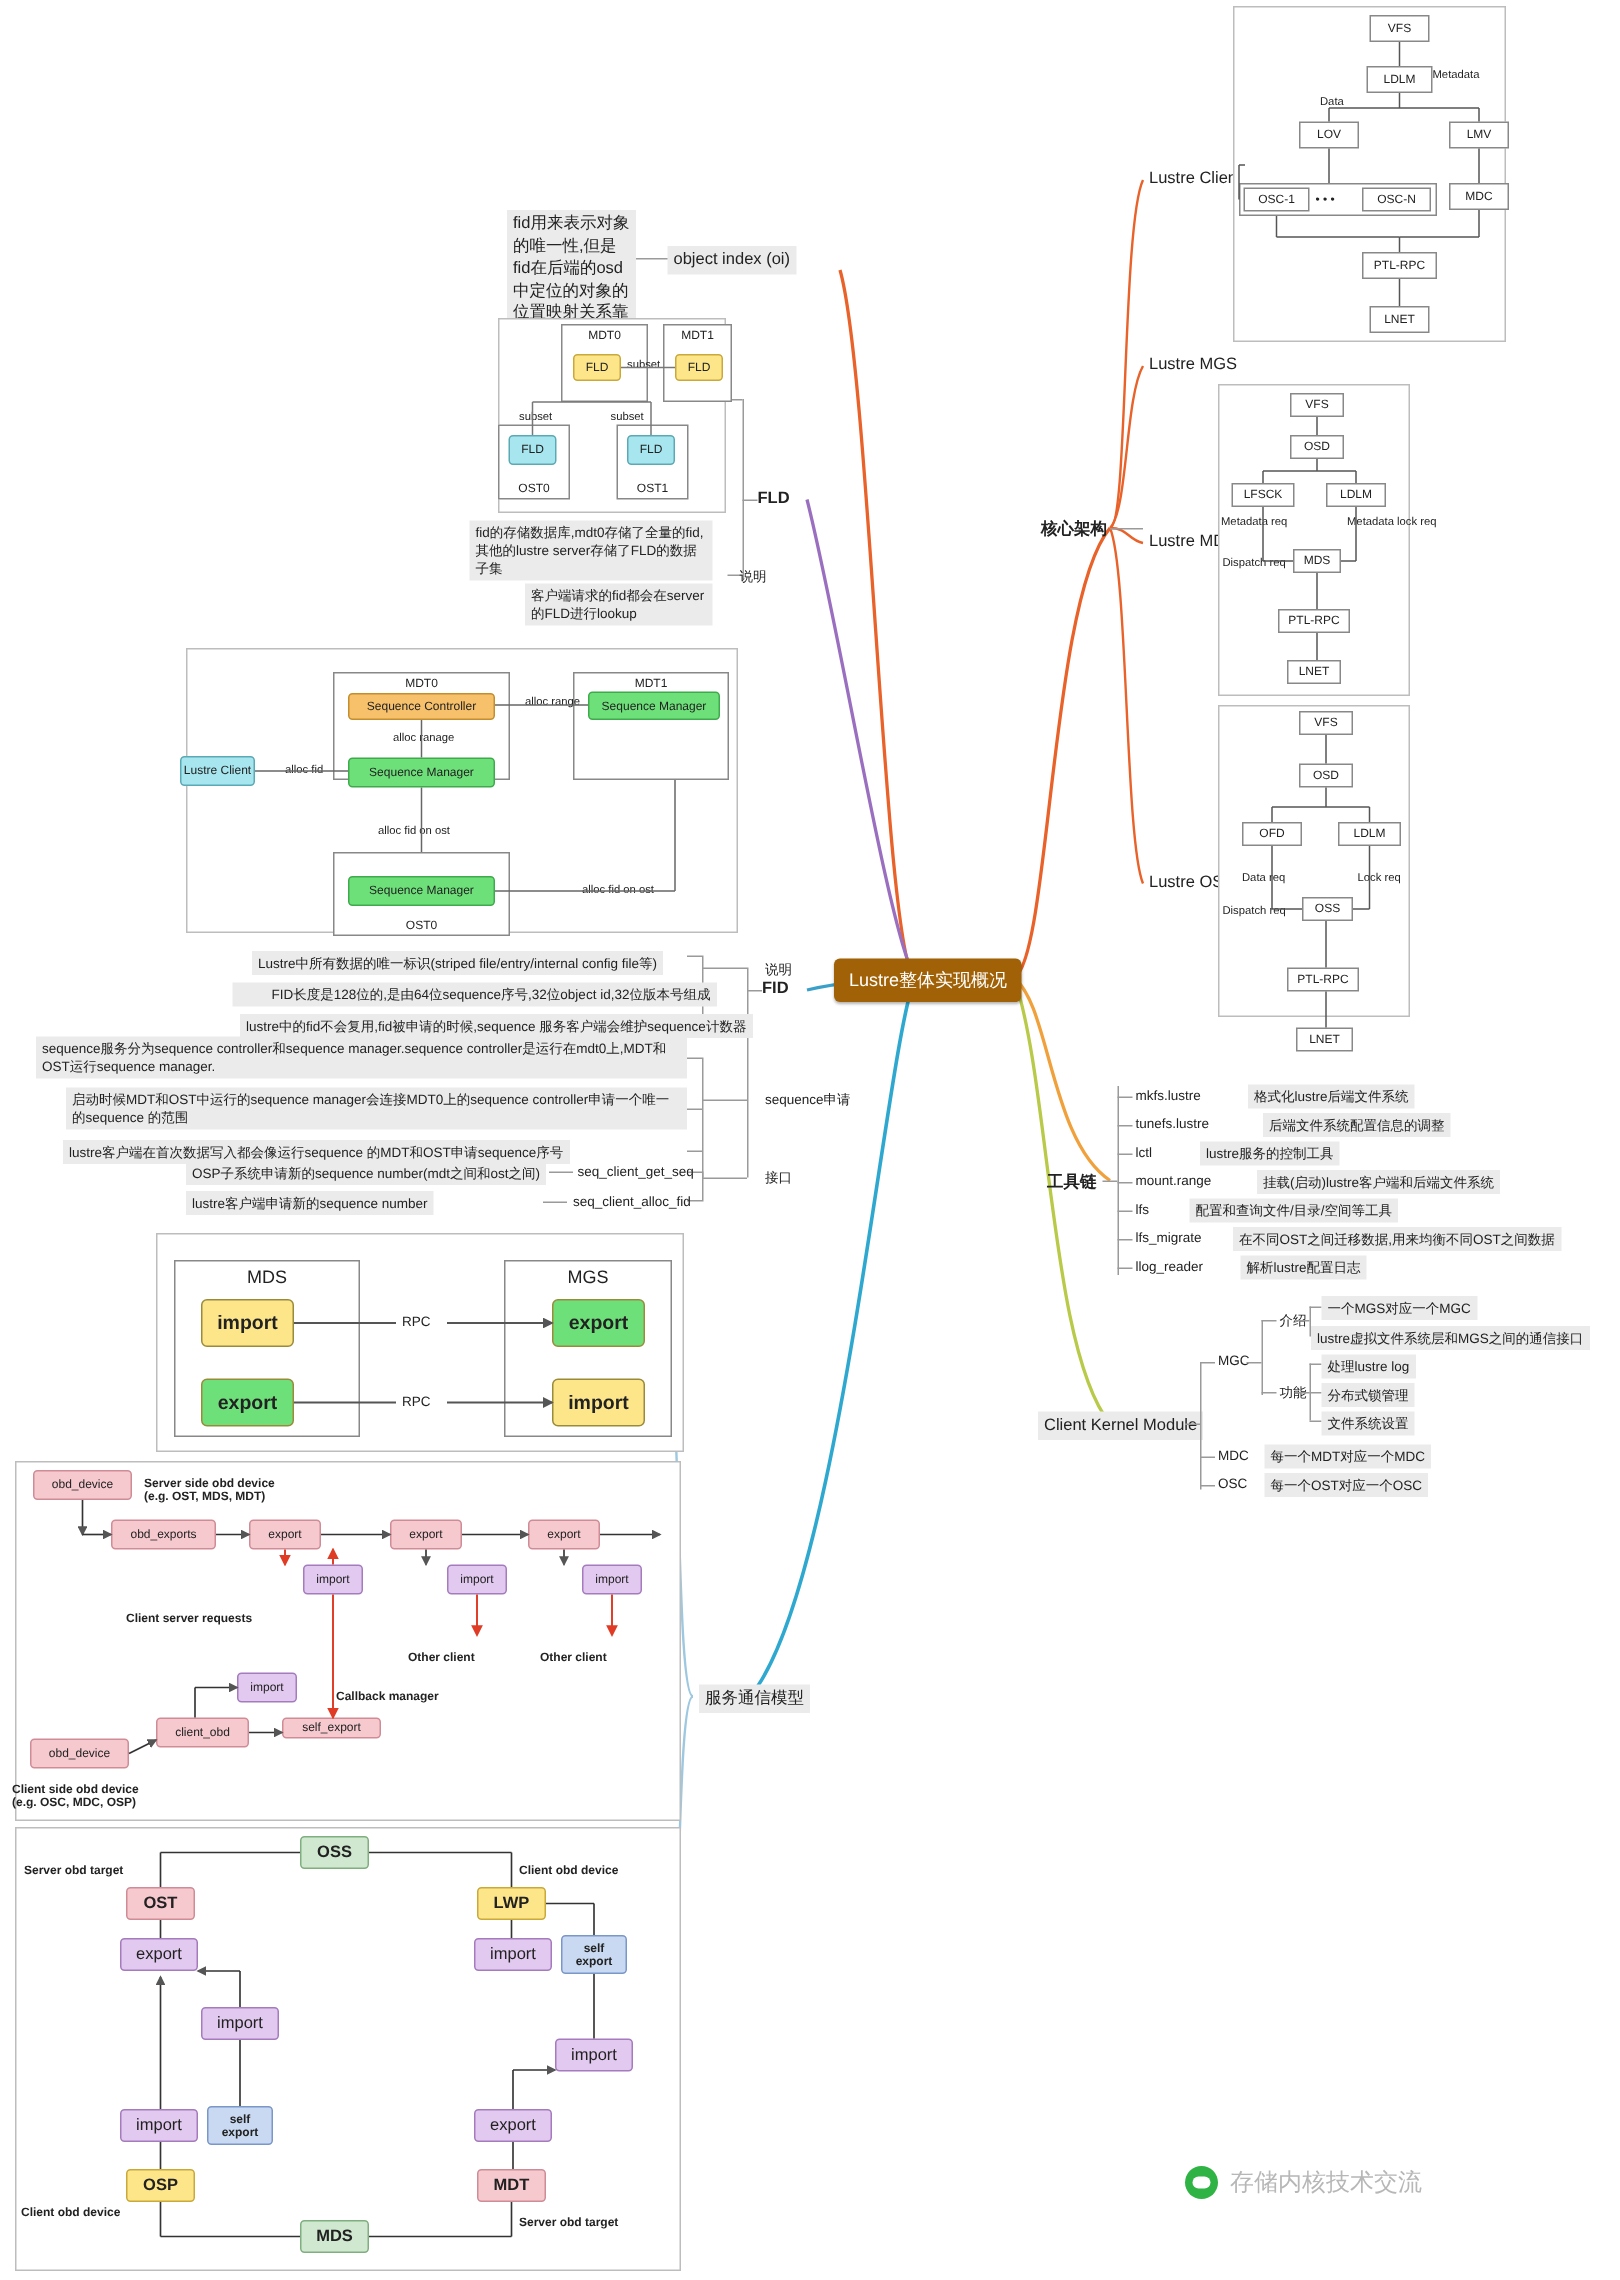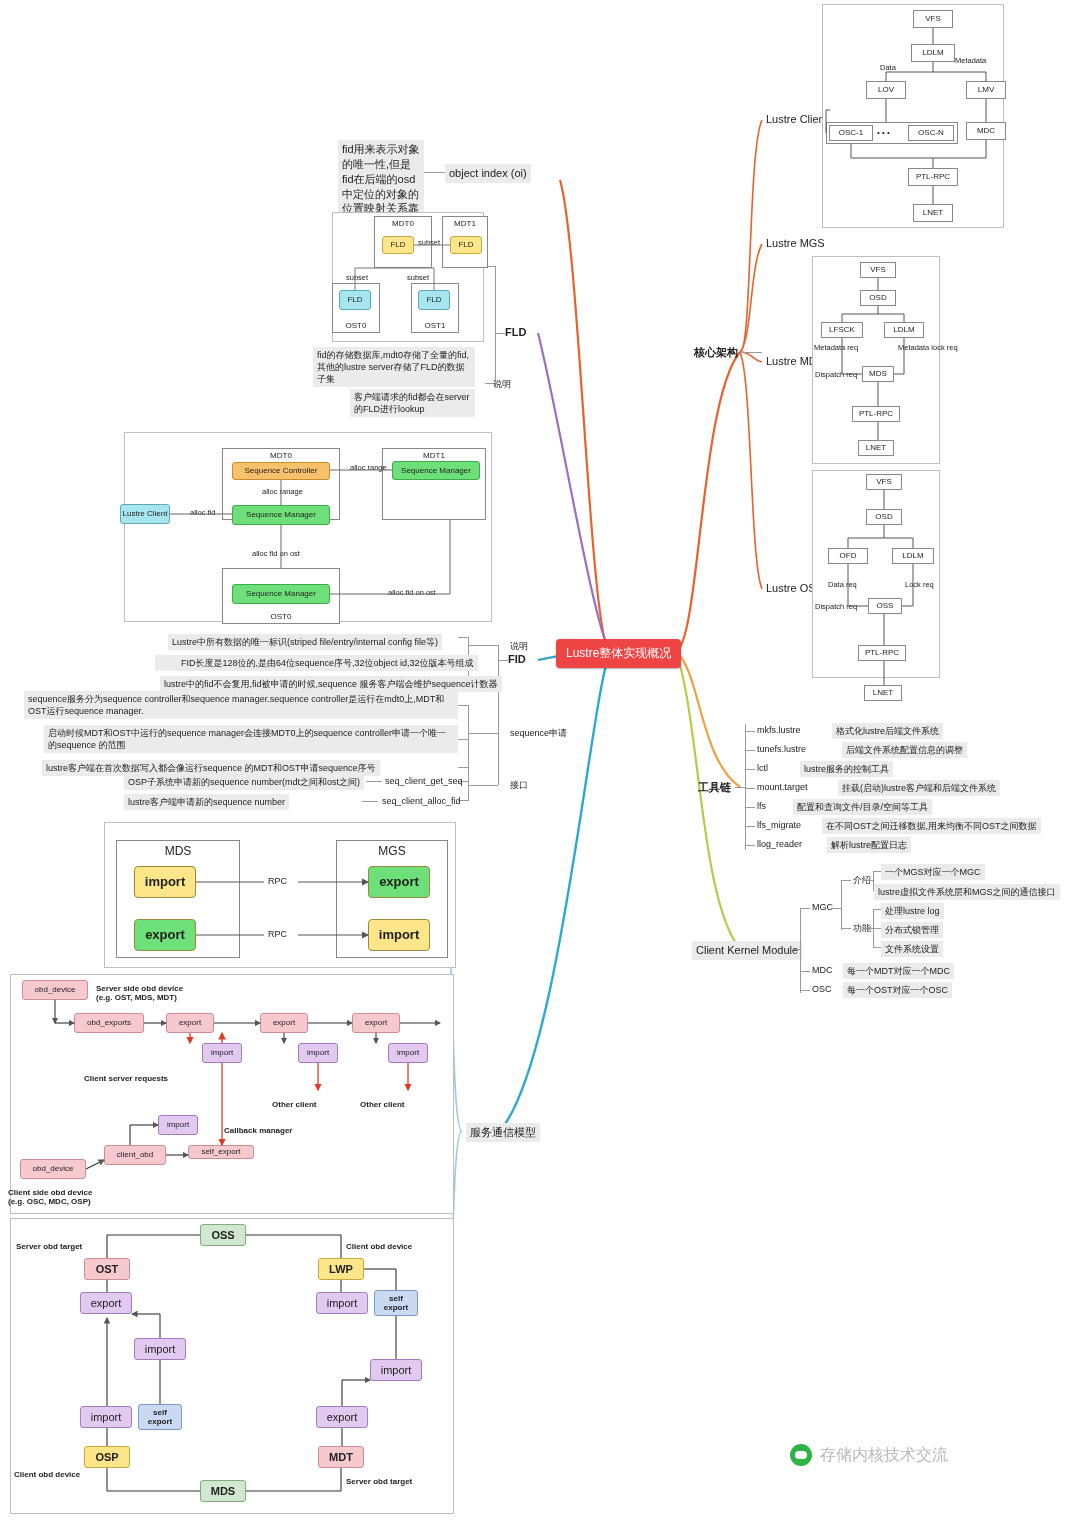--- a/index.html
+++ b/index.html
@@ -1,21 +1,21 @@
 <!DOCTYPE html>
 <html><head>
 <meta charset="utf-8">
 <style>
   html,body{margin:0;padding:0;background:#ffffff;}
   body{width:1080px;height:1520px;position:relative;font-family:"Liberation Sans",sans-serif;font-size:11px;color:#222;overflow:hidden;}
   .box{position:absolute;box-sizing:border-box;border:1px solid #888;background:#fff;display:flex;align-items:center;justify-content:center;text-align:center;line-height:1.15;}
   .panel{position:absolute;box-sizing:border-box;border:1px solid #bdbdbd;background:#fff;}
   .lbl{position:absolute;white-space:nowrap;}
   .note{position:absolute;box-sizing:border-box;background:#ebebeb;color:#222;padding:2px 4px;line-height:1.35;}
-  .ctr{position:absolute;background:#ef4444;color:#fff;border-radius:4px;padding:6px 10px;font-size:12px;white-space:nowrap;box-shadow:0 1px 2px rgba(0,0,0,.3);}
+  .ctr{position:absolute;background:#a16207;color:#fff;border-radius:4px;padding:6px 10px;font-size:12px;white-space:nowrap;box-shadow:0 1px 2px rgba(0,0,0,.3);}
   svg{position:absolute;left:0;top:0;overflow:visible;}
   .vline{position:absolute;background:#9a9a9a;width:1px;}
   .hline{position:absolute;background:#9a9a9a;height:1px;}
   .yellow{background:#fde68a;border:1px solid #caa93a;}
   .cyan{background:#a7e6ef;border:1px solid #5aa9b5;}
   .green{background:#6ee07a;border:1px solid #3faa4c;}
   .green2{background:#cfe8cf;border:1px solid #7fae7f;}
   .orange{background:#f7c16b;border:1px solid #c58e2c;}
   .pink{background:#f6c9cf;border:1px solid #cf8c96;}
   .purple{background:#e2c9ef;border:1px solid #a57bbd;}
@@ -64,21 +64,21 @@
 <div class="box xs" style="left:866px;top:81px;width:40px;height:18px;">LOV</div>
 <div class="box xs" style="left:966px;top:81px;width:40px;height:18px;">LMV</div>
 <div class="box xs" style="left:826px;top:122px;width:132px;height:22px;"></div>
 <div class="box xs" style="left:829px;top:125px;width:44px;height:16px;">OSC-1</div>
 <div class="box xs" style="left:908px;top:125px;width:46px;height:16px;">OSC-N</div>
 <div class="lbl xs" style="left:877px;top:128px;">• • •</div>
 <div class="box xs" style="left:966px;top:122px;width:40px;height:18px;">MDC</div>
 <div class="box xs" style="left:908px;top:168px;width:50px;height:18px;">PTL-RPC</div>
 <div class="box xs" style="left:913px;top:204px;width:40px;height:18px;">LNET</div>
 <div class="lbl tiny" style="left:880px;top:63px;">Data</div>
-<div class="lbl tiny" style="left:955px;top:56px;">Metadata</div>
+<div class="lbl tiny" style="left:955px;top:45px;">Metadata</div>
 <svg width="1080" height="1520">
   <g stroke="#555" fill="none" stroke-width="1">
     <line x1="933" y1="28" x2="933" y2="44"></line>
     <line x1="933" y1="62" x2="933" y2="72"></line>
     <line x1="886" y1="72" x2="986" y2="72"></line>
     <line x1="886" y1="72" x2="886" y2="81"></line>
     <line x1="986" y1="72" x2="986" y2="81"></line>
     <line x1="886" y1="99" x2="886" y2="122"></line>
     <line x1="986" y1="99" x2="986" y2="122"></line>
     <line x1="851" y1="144" x2="851" y2="158"></line>
@@ -156,21 +156,21 @@
 <div class="hline" style="left:745px;top:807px;width:10px;"></div>
 <div class="hline" style="left:745px;top:826px;width:10px;"></div>
 <div class="hline" style="left:745px;top:845px;width:10px;"></div>
 
 <div class="lbl sm" style="left:757px;top:725px;">mkfs.lustre</div>
 <div class="note sm" style="left:832px;top:723px;">格式化lustre后端文件系统</div>
 <div class="lbl sm" style="left:757px;top:744px;">tunefs.lustre</div>
 <div class="note sm" style="left:842px;top:742px;">后端文件系统配置信息的调整</div>
 <div class="lbl sm" style="left:757px;top:763px;">lctl</div>
 <div class="note sm" style="left:800px;top:761px;">lustre服务的控制工具</div>
-<div class="lbl sm" style="left:757px;top:782px;">mount.target</div>
+<div class="lbl sm" style="left:757px;top:782px;">mount.range</div>
 <div class="note sm" style="left:838px;top:780px;">挂载(启动)lustre客户端和后端文件系统</div>
 <div class="lbl sm" style="left:757px;top:801px;">lfs</div>
 <div class="note sm" style="left:793px;top:799px;">配置和查询文件/目录/空间等工具</div>
 <div class="lbl sm" style="left:757px;top:820px;">lfs_migrate</div>
 <div class="note sm" style="left:822px;top:818px;">在不同OST之间迁移数据,用来均衡不同OST之间数据</div>
 <div class="lbl sm" style="left:757px;top:839px;">llog_reader</div>
 <div class="note sm" style="left:827px;top:837px;">解析lustre配置日志</div>
 
 <div class="note" style="left:692px;top:941px;">Client Kernel Module</div>
 <div class="vline" style="left:800px;top:908px;height:85px;"></div>

